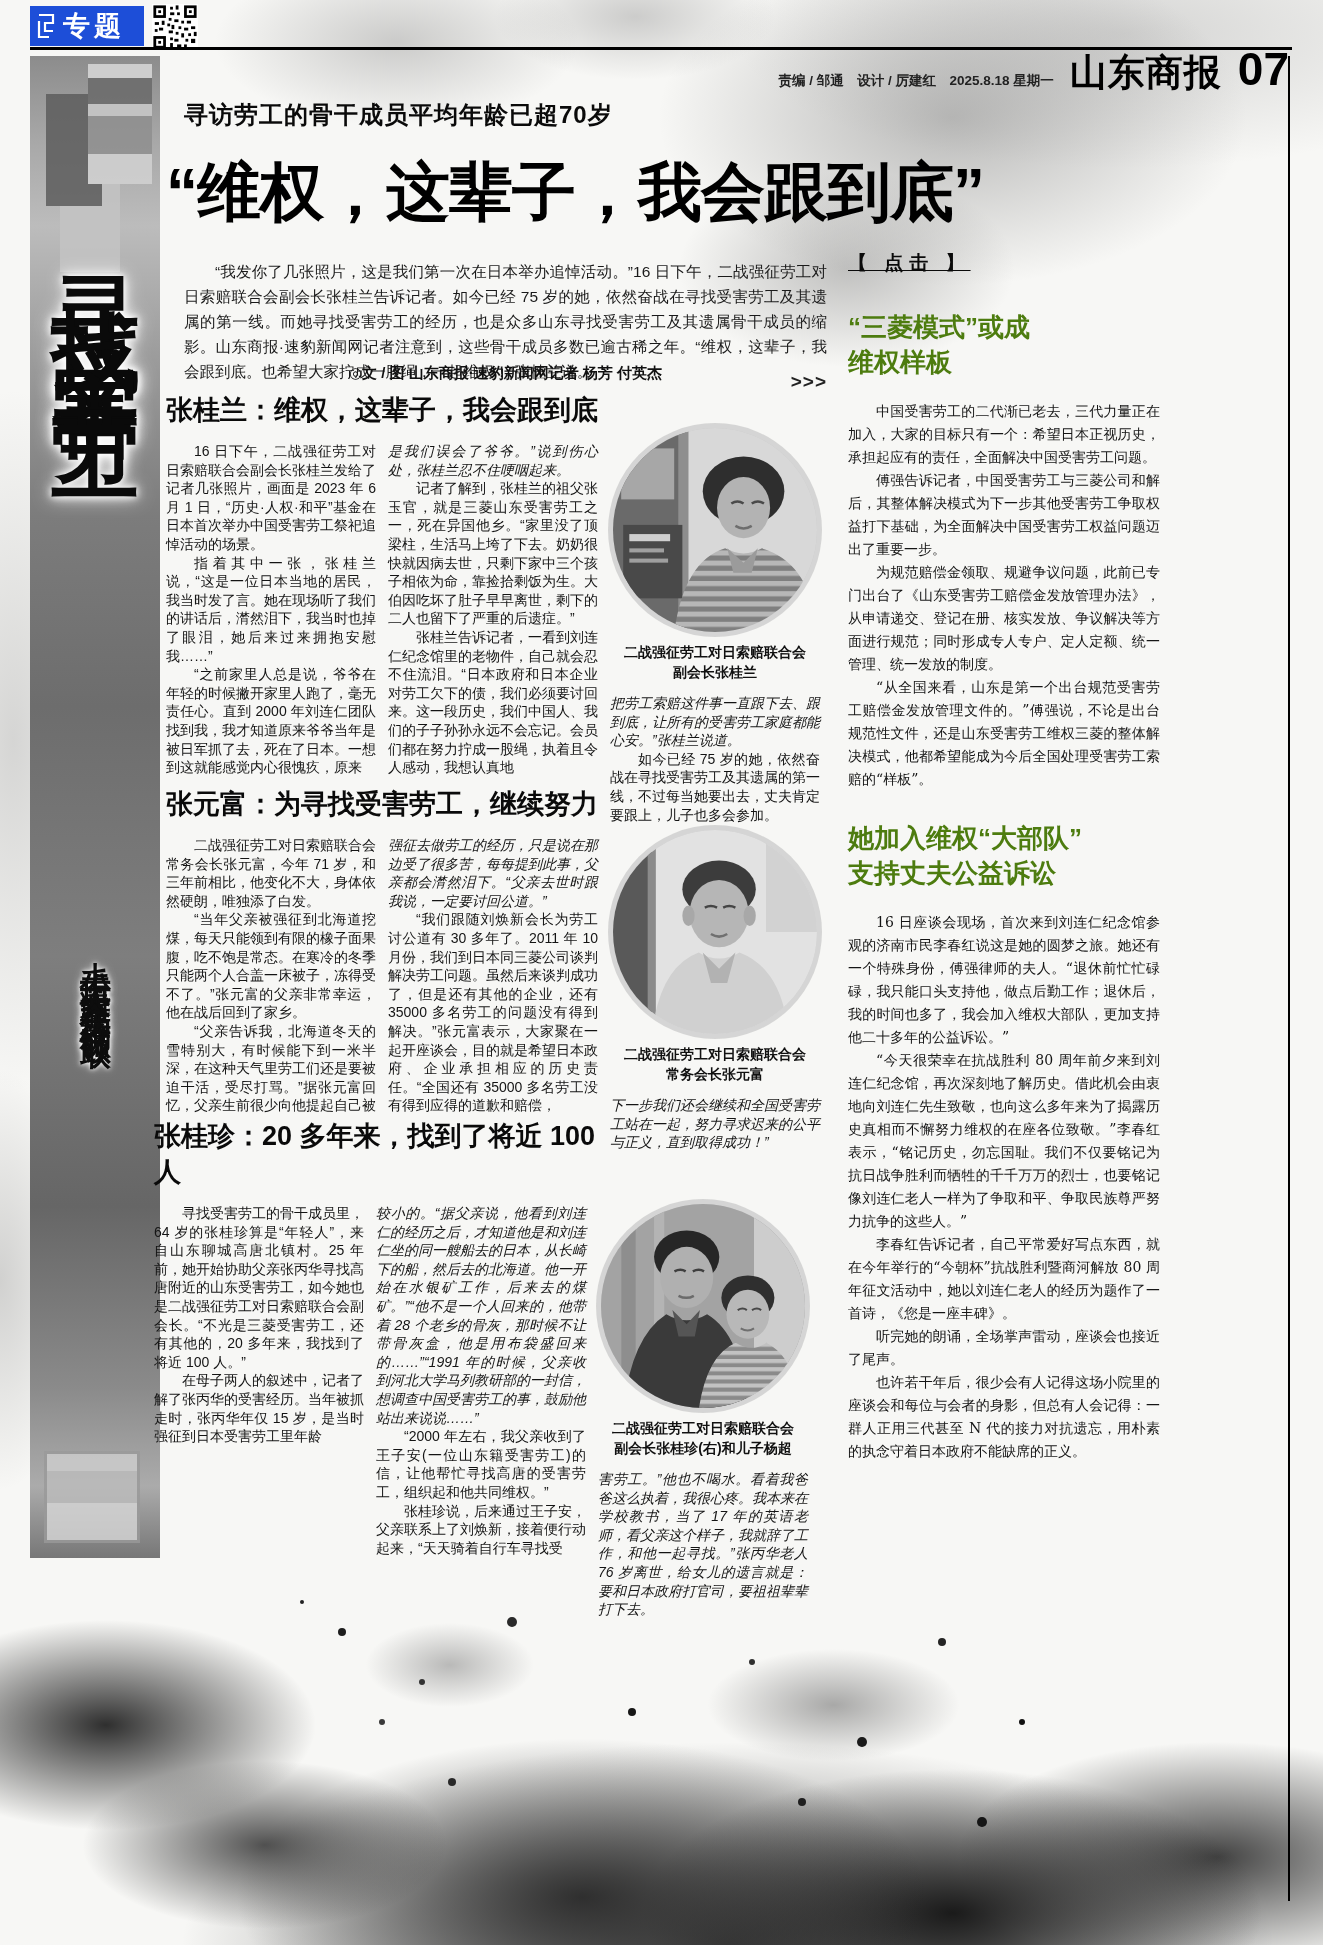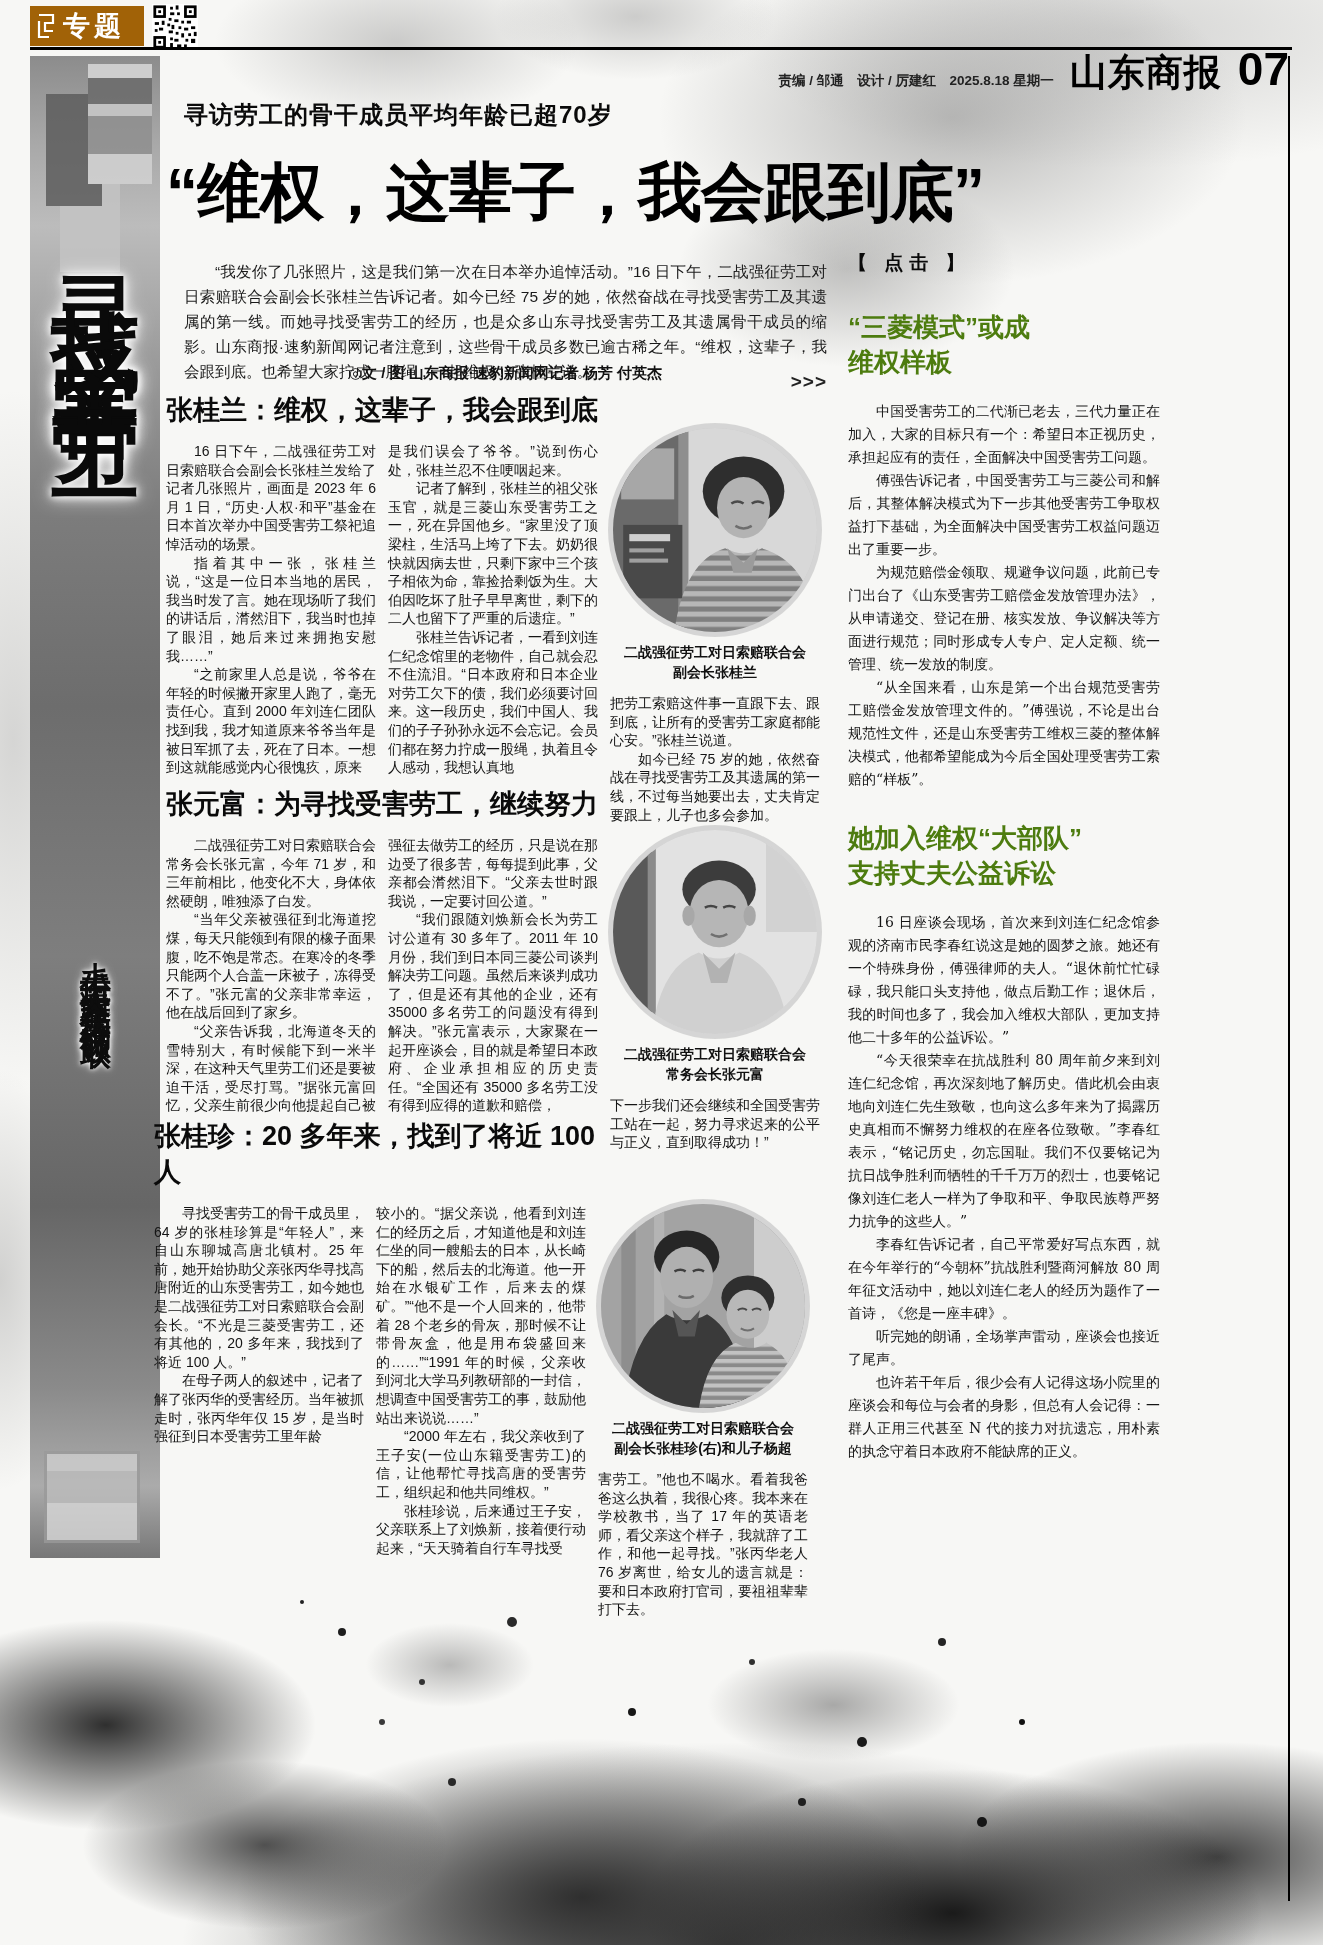--- a/index.html
+++ b/index.html
@@ -29,21 +29,21 @@
       radial-gradient(ellipse 360px 160px at 92% 78%, rgba(35,35,35,.85), transparent 72%),
       radial-gradient(ellipse 700px 260px at 55% 100%, rgba(45,45,45,.8), transparent 78%),
       radial-gradient(ellipse 180px 80px at 63% 40%, rgba(90,90,90,.5), transparent 70%),
       radial-gradient(ellipse 120px 60px at 34% 30%, rgba(110,110,110,.45), transparent 70%);}
   .speckles{position:absolute;left:300px;top:1600px;width:4px;height:4px;border-radius:50%;background:#222;z-index:1;
     box-shadow: 40px 30px 0 2px #1d1d1d, 120px 80px 0 1px #333, 210px 20px 0 3px #2a2a2a,
       330px 110px 0 2px #161616, 450px 60px 0 1px #303030, 560px 140px 0 3px #1a1a1a,
       640px 40px 0 2px #242424, 720px 120px 0 1px #111, 150px 180px 0 2px #282828,
       500px 200px 0 2px #1f1f1f, 680px 220px 0 3px #151515, 80px 120px 0 1px #3a3a3a;}
   
-  .tag-box{position:absolute;left:30px;top:6px;width:114px;height:40px;background:#a16207;z-index:3;
+  .tag-box{position:absolute;left:30px;top:6px;width:114px;height:40px;background:#1d4ed8;z-index:3;
     display:flex;align-items:center;}
   .tag-orn{width:20px;height:26px;margin-left:7px;flex:none;}
   .tag-label{color:#fff;font-size:27px;font-weight:900;letter-spacing:4px;margin-left:6px;}
   .qr{position:absolute;left:152px;top:4px;width:46px;height:46px;z-index:3;background:#fff;}
   .header-right{position:absolute;right:34px;top:6px;z-index:3;display:flex;align-items:baseline;gap:16px;margin-top:36px;}
   .credits{font-size:13.5px;font-weight:700;color:#222;}
   .masthead{font-size:37px;font-weight:900;letter-spacing:1px;color:#000;}
   .pagenum{font-size:46px;font-weight:700;color:#000;font-family:"Liberation Sans",sans-serif;}
   .header-rule{position:absolute;left:30px;top:47px;width:1262px;height:3px;background:#000;z-index:3;}
   .right-rule{position:absolute;left:1288px;top:56px;width:2px;height:1845px;background:#000;z-index:2;}
@@ -71,36 +71,36 @@
     font-size:15.5px;line-height:25px;text-align:justify;text-indent:2em;color:#1a1a1a;}
   .byline{position:absolute;left:184px;top:364px;width:643px;z-index:3;text-align:center;font-size:15px;font-weight:700;color:#111;}
   .more-arrow{position:absolute;left:184px;top:371px;width:643px;z-index:3;text-align:right;
     font-size:19px;font-weight:900;letter-spacing:1px;color:#222;}
   
   .article{position:absolute;z-index:3;}
   .article-title{font-size:27px;font-weight:900;color:#0a0a0a;margin:0 0 14px 0;}
   .cols{display:flex;gap:12px;}
   .col{width:210px;flex:none;}
   .col p{margin:0;font-size:14px;line-height:18.6px;text-align:justify;text-indent:2em;color:#141414;}
-  .col p.cont{text-indent:0;}
+  .col p.cont{text-indent:0;font-style:italic;}
   .photo-wrap{width:210px;}
   .photo-circle{width:204px;height:204px;border-radius:50%;overflow:hidden;margin:0 auto;
     box-shadow:0 0 0 5px rgba(185,185,185,.55);background:#c9c9c9;}
   .photo-circle svg{display:block;}
   .caption{margin-top:10px;text-align:center;font-size:14px;font-weight:700;line-height:20px;color:#111;}
   .col3-text{margin-top:12px;}
   #article1{left:166px;top:392px;width:656px;}
   #article1 .photo-wrap{margin-top:-14px;}
   #article2{left:166px;top:786px;width:656px;}
   #article2 .photo-wrap{margin-top:-6px;}
   #article3{left:154px;top:1118px;width:656px;}
   #article3 .article-title{width:450px;}
   
   .sidebar{position:absolute;left:848px;top:250px;width:312px;z-index:3;}
-  .click-tag{font-size:19px;font-weight:700;letter-spacing:6px;color:#0a0a0a;margin-bottom:34px;}
+  .click-tag{font-size:19px;font-weight:700;letter-spacing:6px;color:#0a0a0a;margin-bottom:34px;text-decoration:underline;}
   .side-title{font-size:26px;font-weight:900;line-height:35px;color:#4d7c0f;margin:0 0 20px 0;}
   .side-p{margin:0;font-family:"DejaVu Serif","Liberation Serif",serif;
     font-size:14px;line-height:23px;text-align:justify;text-indent:2em;color:#151515;}
   .side-section2{margin-top:30px;}
 </style>
 </head>
 <body>
 
 <div class="grunge-top"></div>
 <div class="grunge-mid"></div>

